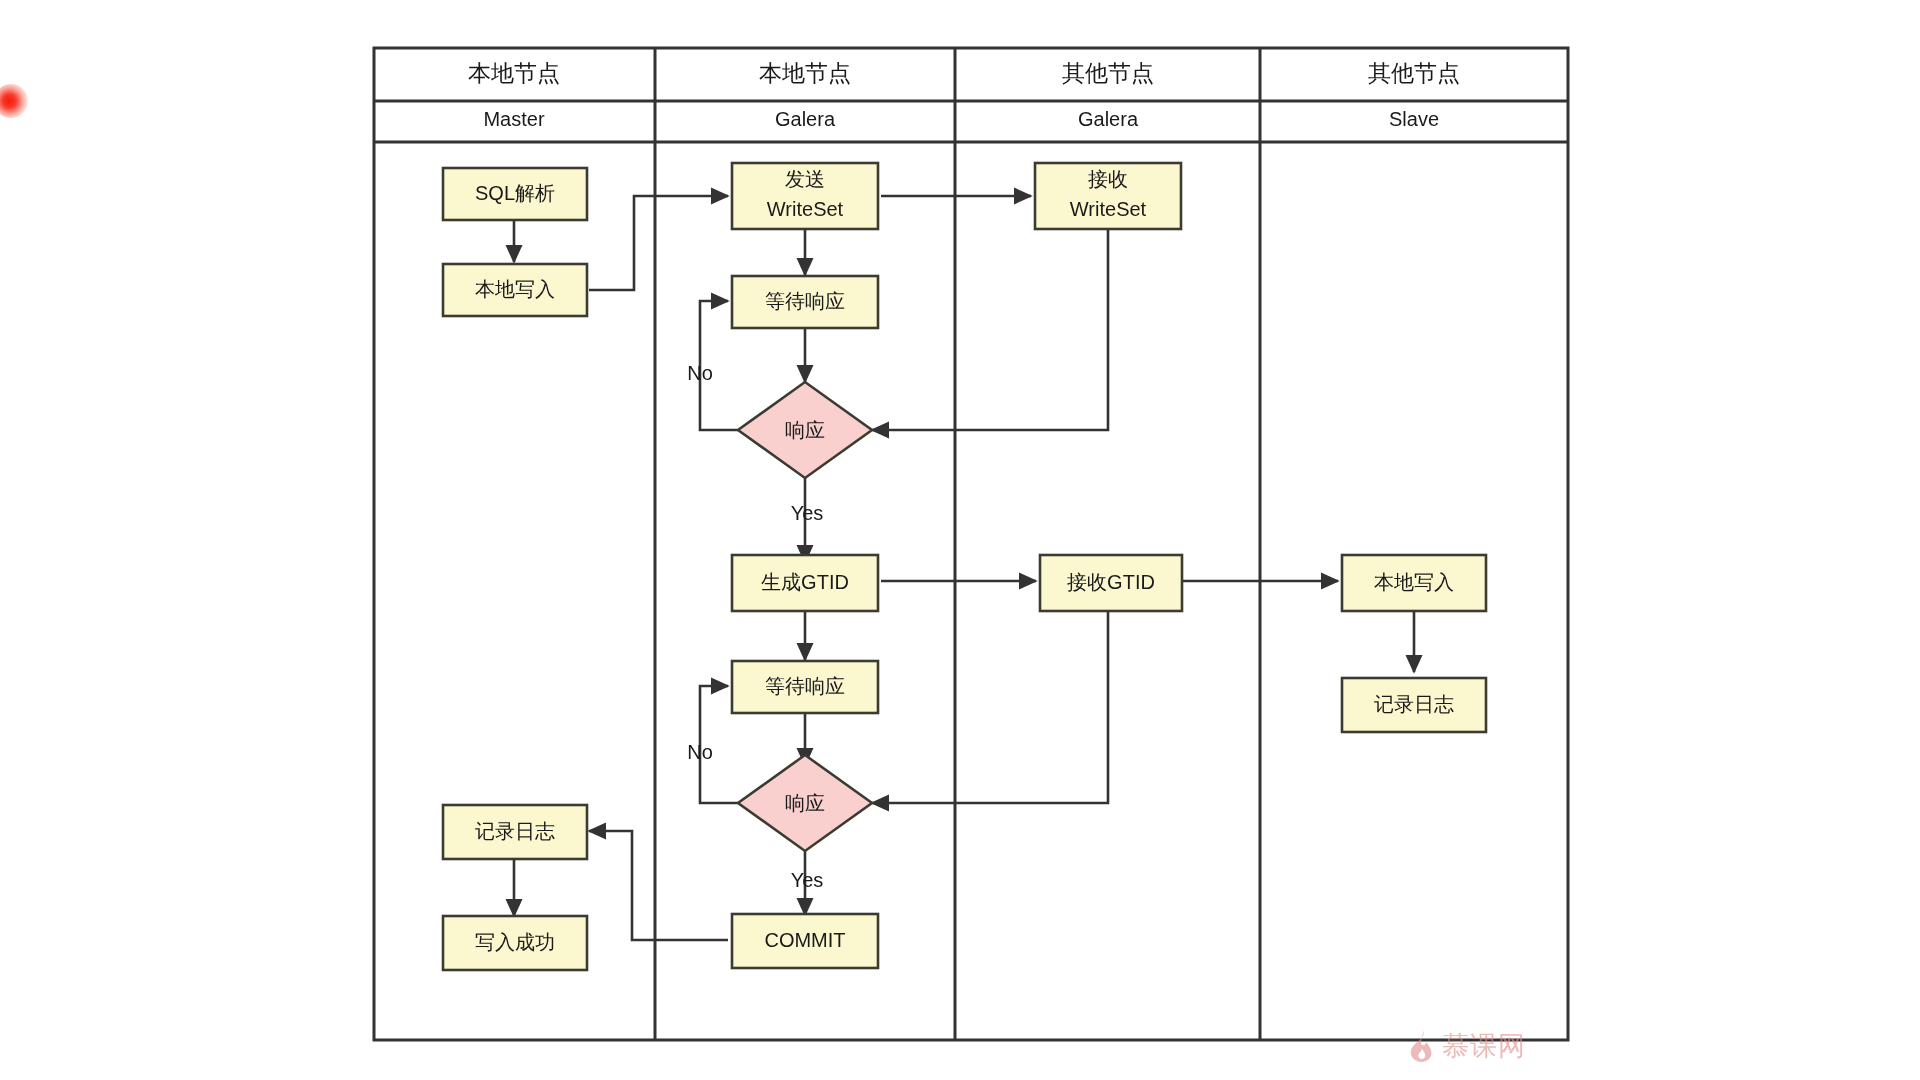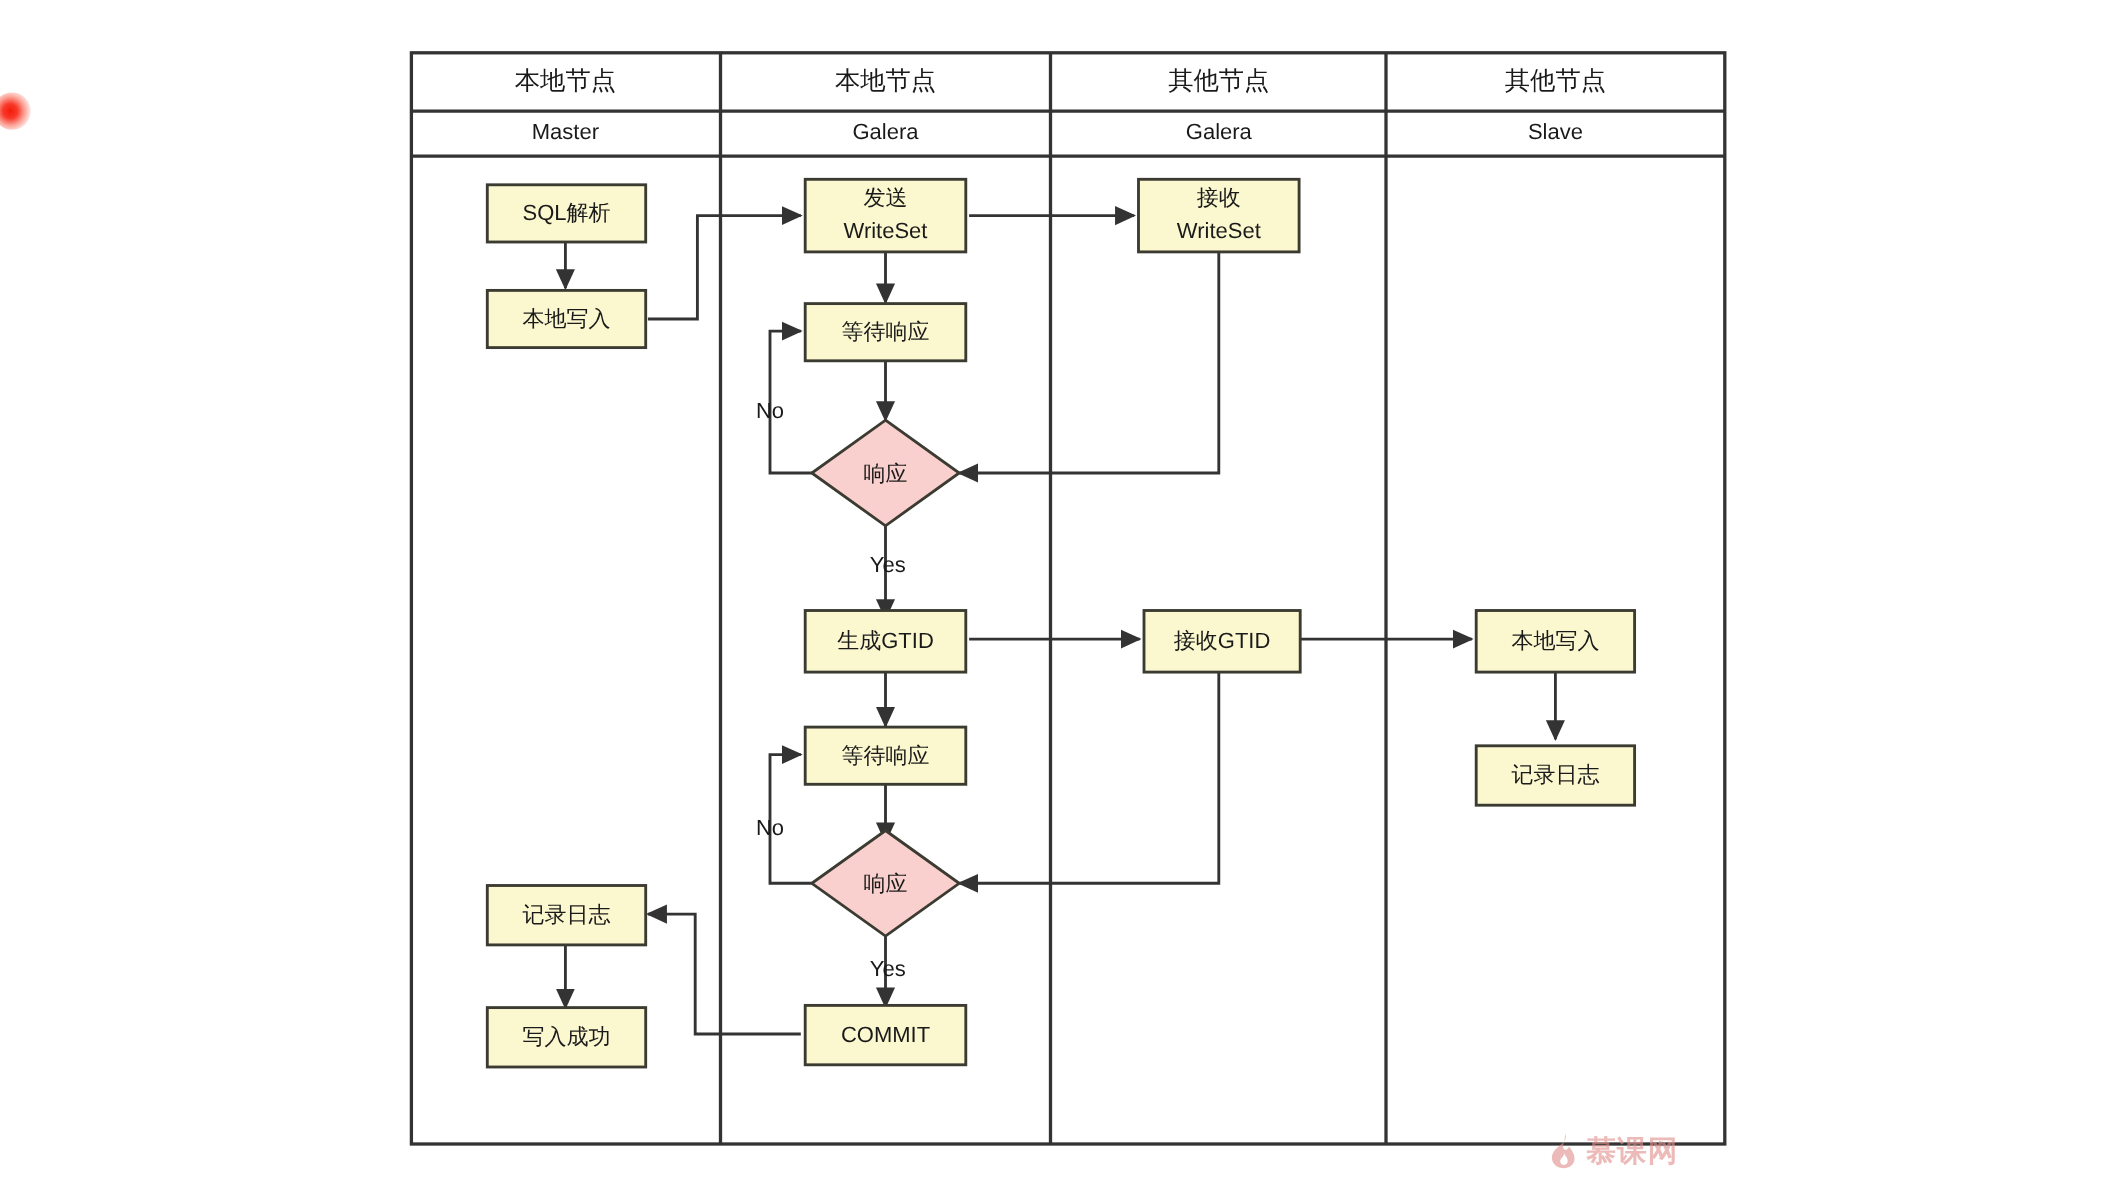--- a/index.html
+++ b/index.html
@@ -77,21 +77,21 @@
     display: flex;
     align-items: center;
     gap: 6px;
     opacity: 0.62;
   }
   #watermark .wm-text {
     font-family: "Liberation Sans", sans-serif;
     font-size: 27px;
     color: #e2918f;
     letter-spacing: 1px;
-    font-weight: 700;
+    font-weight: 400;
   }
   #reddot {
     position: absolute;
     left: -6px;
     top: 84px;
     width: 34px;
     height: 34px;
     border-radius: 50%;
     background: radial-gradient(circle at 45% 50%, #f41b0a 0%, #f8392a 26%, rgba(249,90,70,0.55) 52%, rgba(252,170,160,0.18) 76%, rgba(255,255,255,0) 100%);
   }

